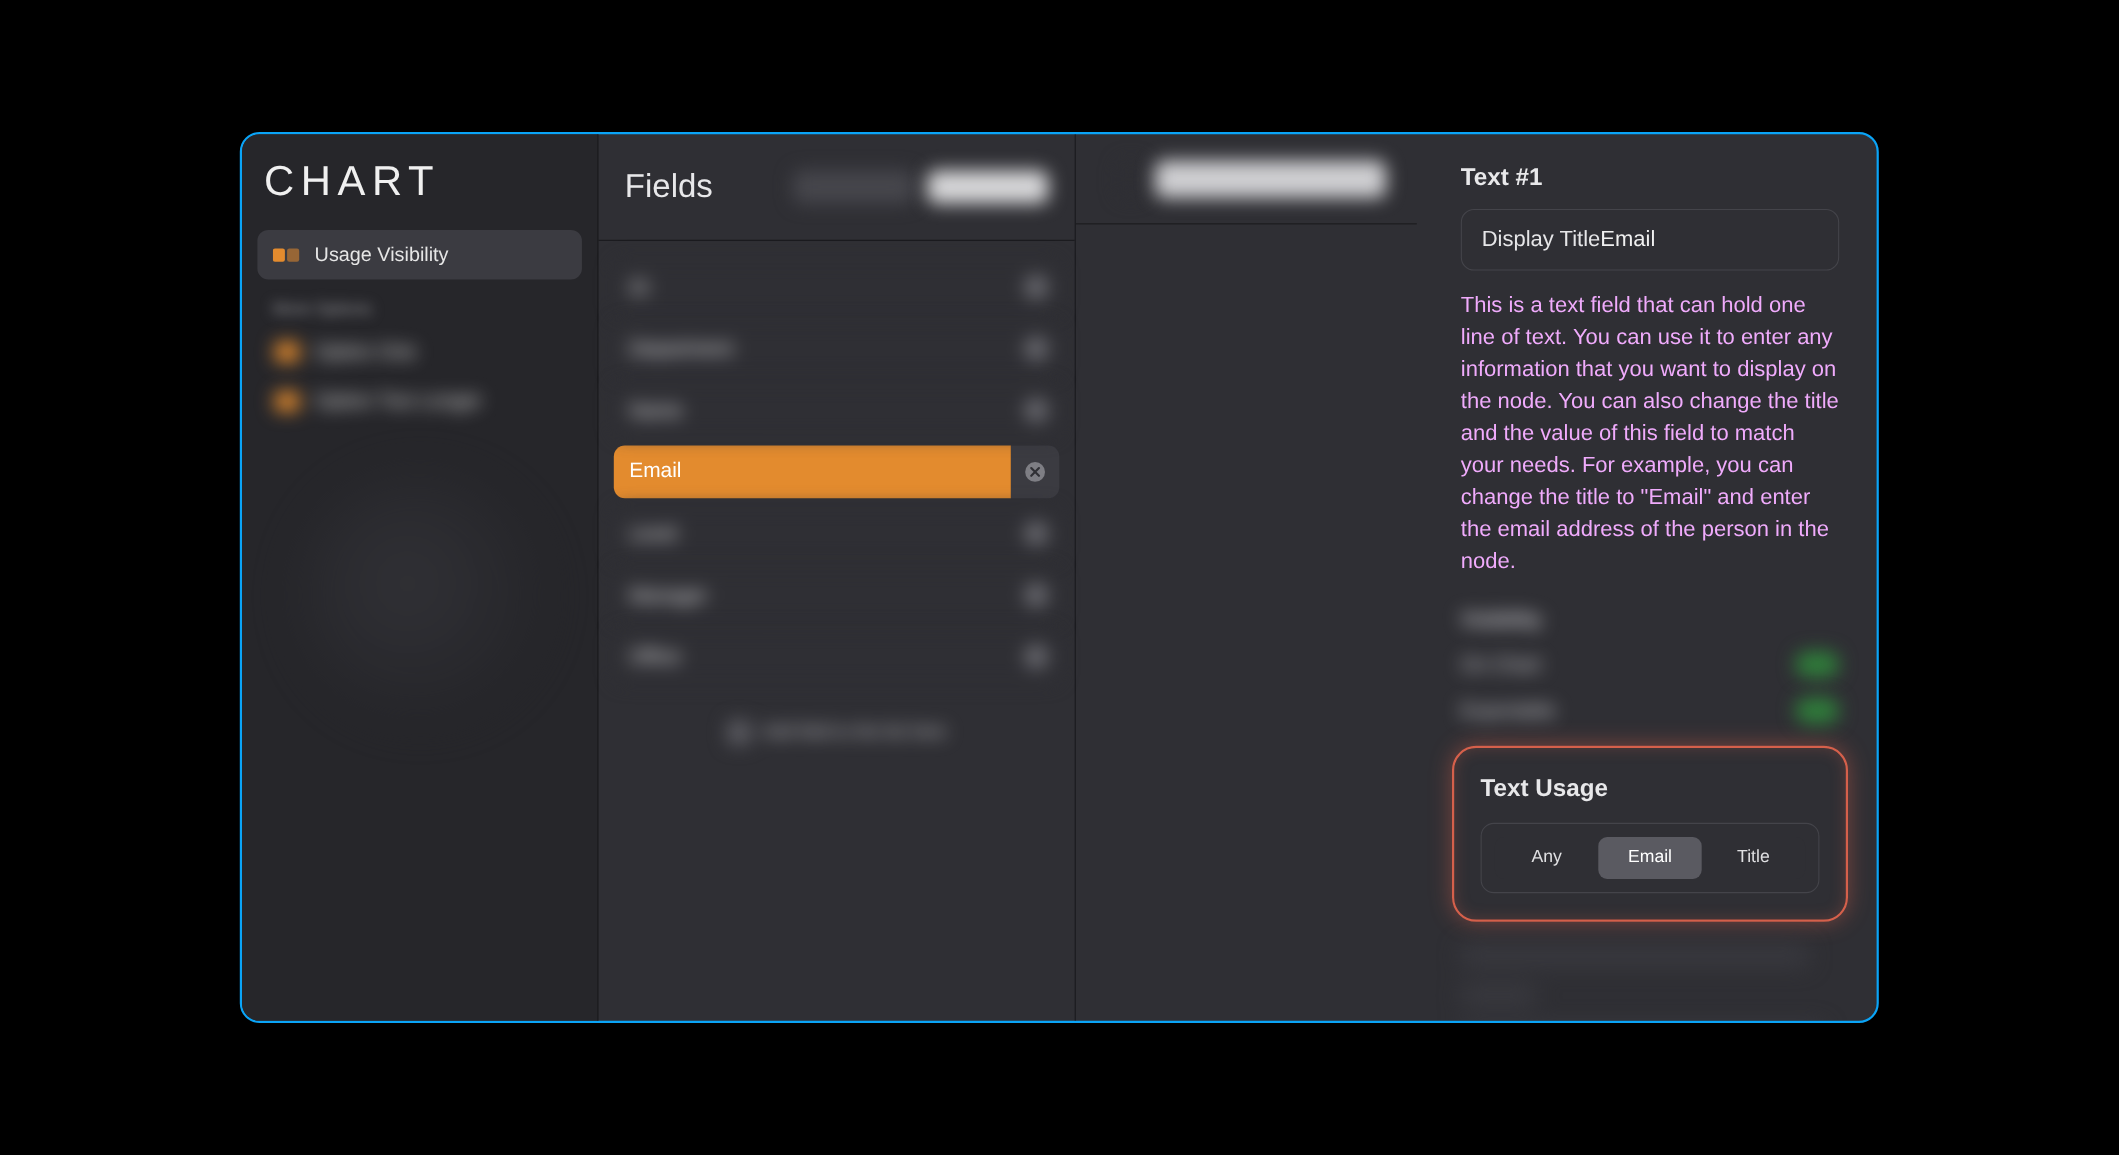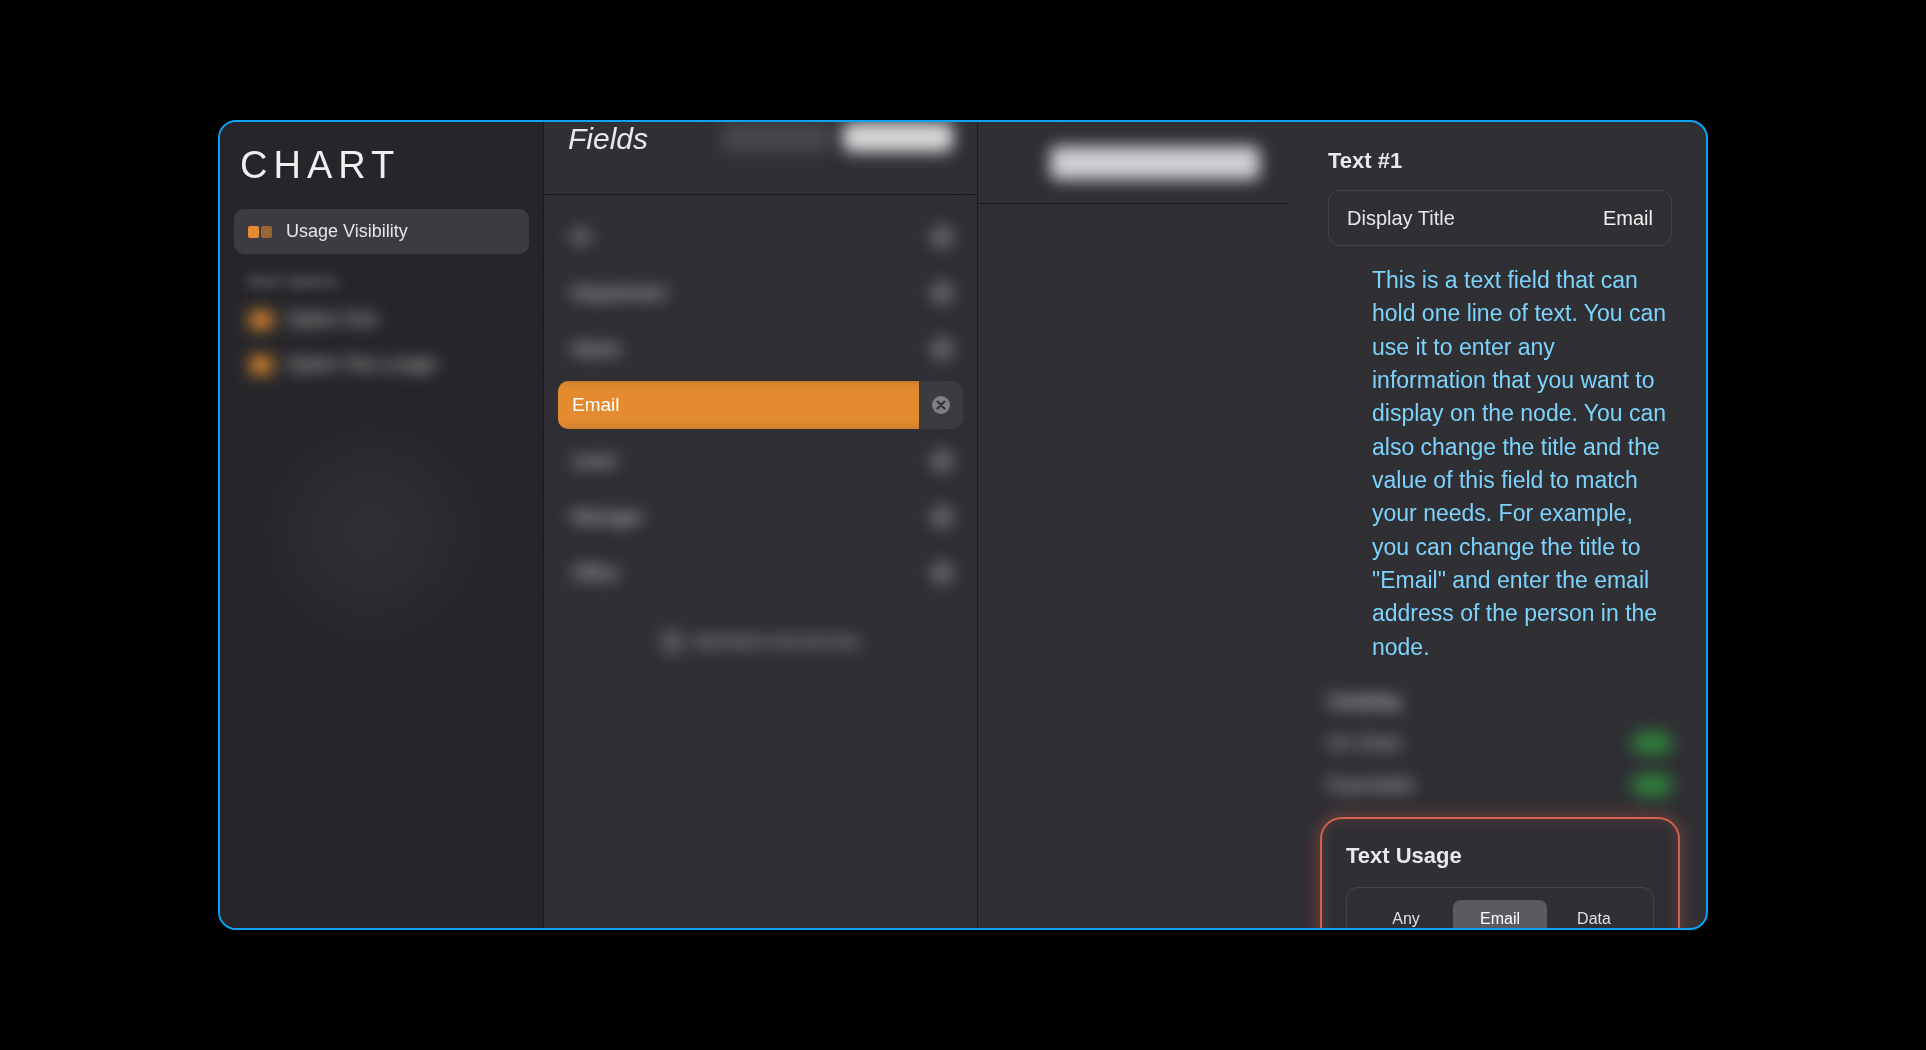--- a/index.html
+++ b/index.html
@@ -77,27 +77,26 @@
     opacity: .55;
   }
   
   .midcol {
     width: 434px;
     border-right: 1px solid #1a1a1d;
     display: flex;
     flex-direction: column;
   }
   .mid-header {
-    height: 73px;
+    height: 97px;
     border-bottom: 1px solid #1a1a1d;
     display: flex;
-    align-items: flex-start;
+    align-items: center;
     padding: 0 24px;
     gap: 20px;
-    font-style: italic;
   }
   .mid-title {
     color: #e8e8ea;
     font-size: 30px;
     font-weight: 500;
   }
   .mid-header-right {
     margin-left: auto;
     display: flex; gap: 12px; align-items: center;
   }
@@ -188,30 +187,28 @@
   }
   .display-title-row {
     height: 56px;
     border: 1px solid #44444a;
     border-radius: 12px;
     background: #2f2f34;
     display: flex; align-items: center;
     padding: 0 18px;
     color: #e6e6e8;
     font-size: 20px;
-    justify-content: space-between;
     margin-bottom: 18px;
   }
   .display-title-row .value { color:#f0f0f0; }
   .desc-text {
-    color: #7dd3fc;
-    font-size: 23px;
+    color: #f0abfc;
+    font-size: 20px;
     line-height: 1.45;
     margin-bottom: 28px;
-    margin-left: 44px;
   }
   .opt-group {
     display:flex; flex-direction:column; gap:18px;
     margin-bottom: 20px;
   }
   .opt-row {
     display:flex; align-items:center; justify-content:space-between;
     filter: blur(8px);
     color:#d0d0d4; font-size:18px;
   }
@@ -383,21 +380,21 @@
             <span class="toggle"></span>
           </div>
         </div>
 
         <div class="highlight-box">
           <div class="section-title" style="margin-bottom:18px;">Text Usage</div>
           <div class="seg-wrap">
             <div class="segmented">
               <div class="seg">Any</div>
               <div class="seg active">Email</div>
-              <div class="seg">Data</div>
+              <div class="seg">Title</div>
             </div>
           </div>
         </div>
 
         <div class="bottom-blur">
           <div class="line" style="width:92%"></div>
           <div class="line" style="width:20%"></div>
           <div class="line" style="width:96%"></div>
         </div>
 

